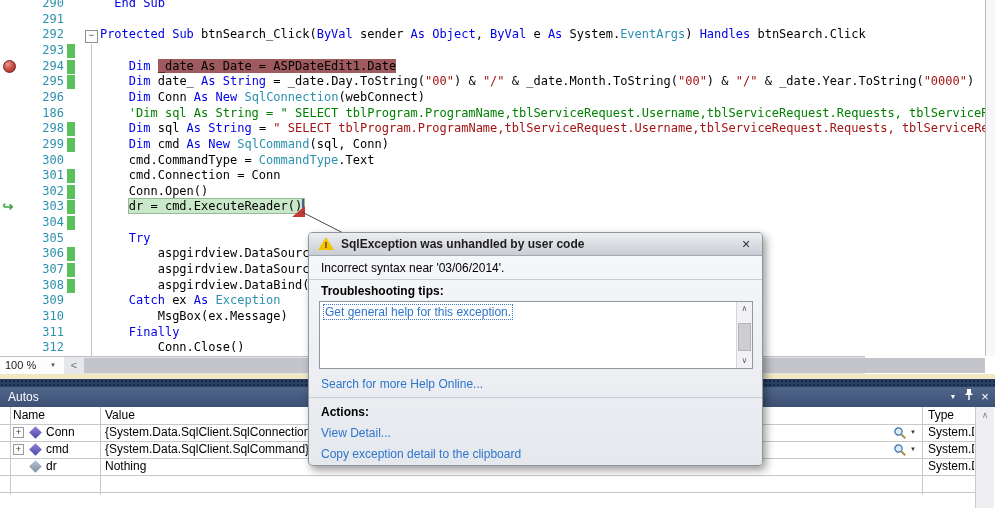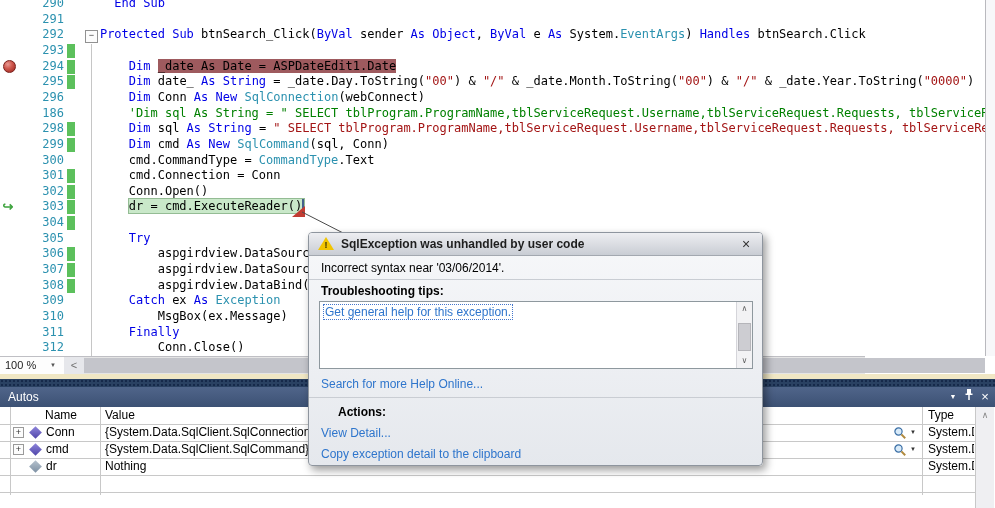--- a/index.html
+++ b/index.html
@@ -88,21 +88,21 @@
   #dlg-tips-label{position:absolute;left:12px;top:51px;font-weight:bold;}
   #dlg-listbox{position:absolute;left:10px;top:68px;width:434px;height:68px;background:#fff;border:1px solid #8E989E;box-sizing:border-box;}
   #dlg-tips{position:absolute;left:3px;top:2px;right:18px;}
   .tip-link{display:inline-block;color:#2E75CC;border:1px dotted #4477CC;padding:0 1px;}
   #lb-scroll{position:absolute;right:0;top:0;width:16px;height:66px;background:#F2F2F4;border-left:1px solid #D5D5DA;box-sizing:border-box;}
   #lb-up,#lb-down{position:absolute;left:0;width:15px;height:14px;text-align:center;color:#606060;font-size:8px;line-height:14px;}
   #lb-up{top:0;} #lb-down{bottom:0;}
   #lb-thumb{position:absolute;left:1px;top:21px;width:13px;height:28px;background:#CDCDD2;border:1px solid #B5B5BA;box-sizing:border-box;}
   .dlg-link{position:absolute;left:12px;color:#2E75CC;cursor:pointer;}
   #dlg-search{top:144px;}
-  #dlg-actions-label{position:absolute;left:29px;top:172px;font-weight:bold;}
+  #dlg-actions-label{position:absolute;left:12px;top:172px;font-weight:bold;}
   #dlg-action-links .dlg-link{position:absolute;left:12px;}
 </style>
 </head>
 <body>
 
 <div id="screen">
 
   <div id="editor">
     <div id="fold-line"></div>
     <div id="code-area">
@@ -167,21 +167,21 @@
     </div>
     <div id="autos-table">
       <div class="grid-v" style="left:10px;"></div>
       <div class="grid-v" style="left:100px;"></div>
       <div class="grid-v" style="left:922px;"></div>
       <div class="grid-h" style="top:17px;"></div>
       <div class="grid-h" style="top:34px;"></div>
       <div class="grid-h" style="top:51px;"></div>
       <div class="grid-h" style="top:68px;"></div>
       <div class="grid-h" style="top:85px;"></div>
-      <div class="hdr-cell" style="left:13px;margin-left:32px;">Name</div>
+      <div class="hdr-cell" style="left:13px;">Name</div>
       <div class="hdr-cell" style="left:105px;">Value</div>
       <div class="hdr-cell" style="left:928px;">Type</div>
       <div id="autos-rows">
           <div class="autos-row" style="top: 0px;">
             <span class="cell-exp">+</span>
             <span class="cell-icon icon-field-purple"></span>
             <span class="cell-name">Conn</span>
             <span class="cell-value">{System.Data.SqlClient.SqlConnection}</span>
             <span class="cell-mag"><svg width="14" height="14" viewBox="0 0 14 14">
                 <circle cx="5.5" cy="5.5" r="3.6" fill="#D9EBF9" stroke="#3A6EA5" stroke-width="1.2"></circle>

